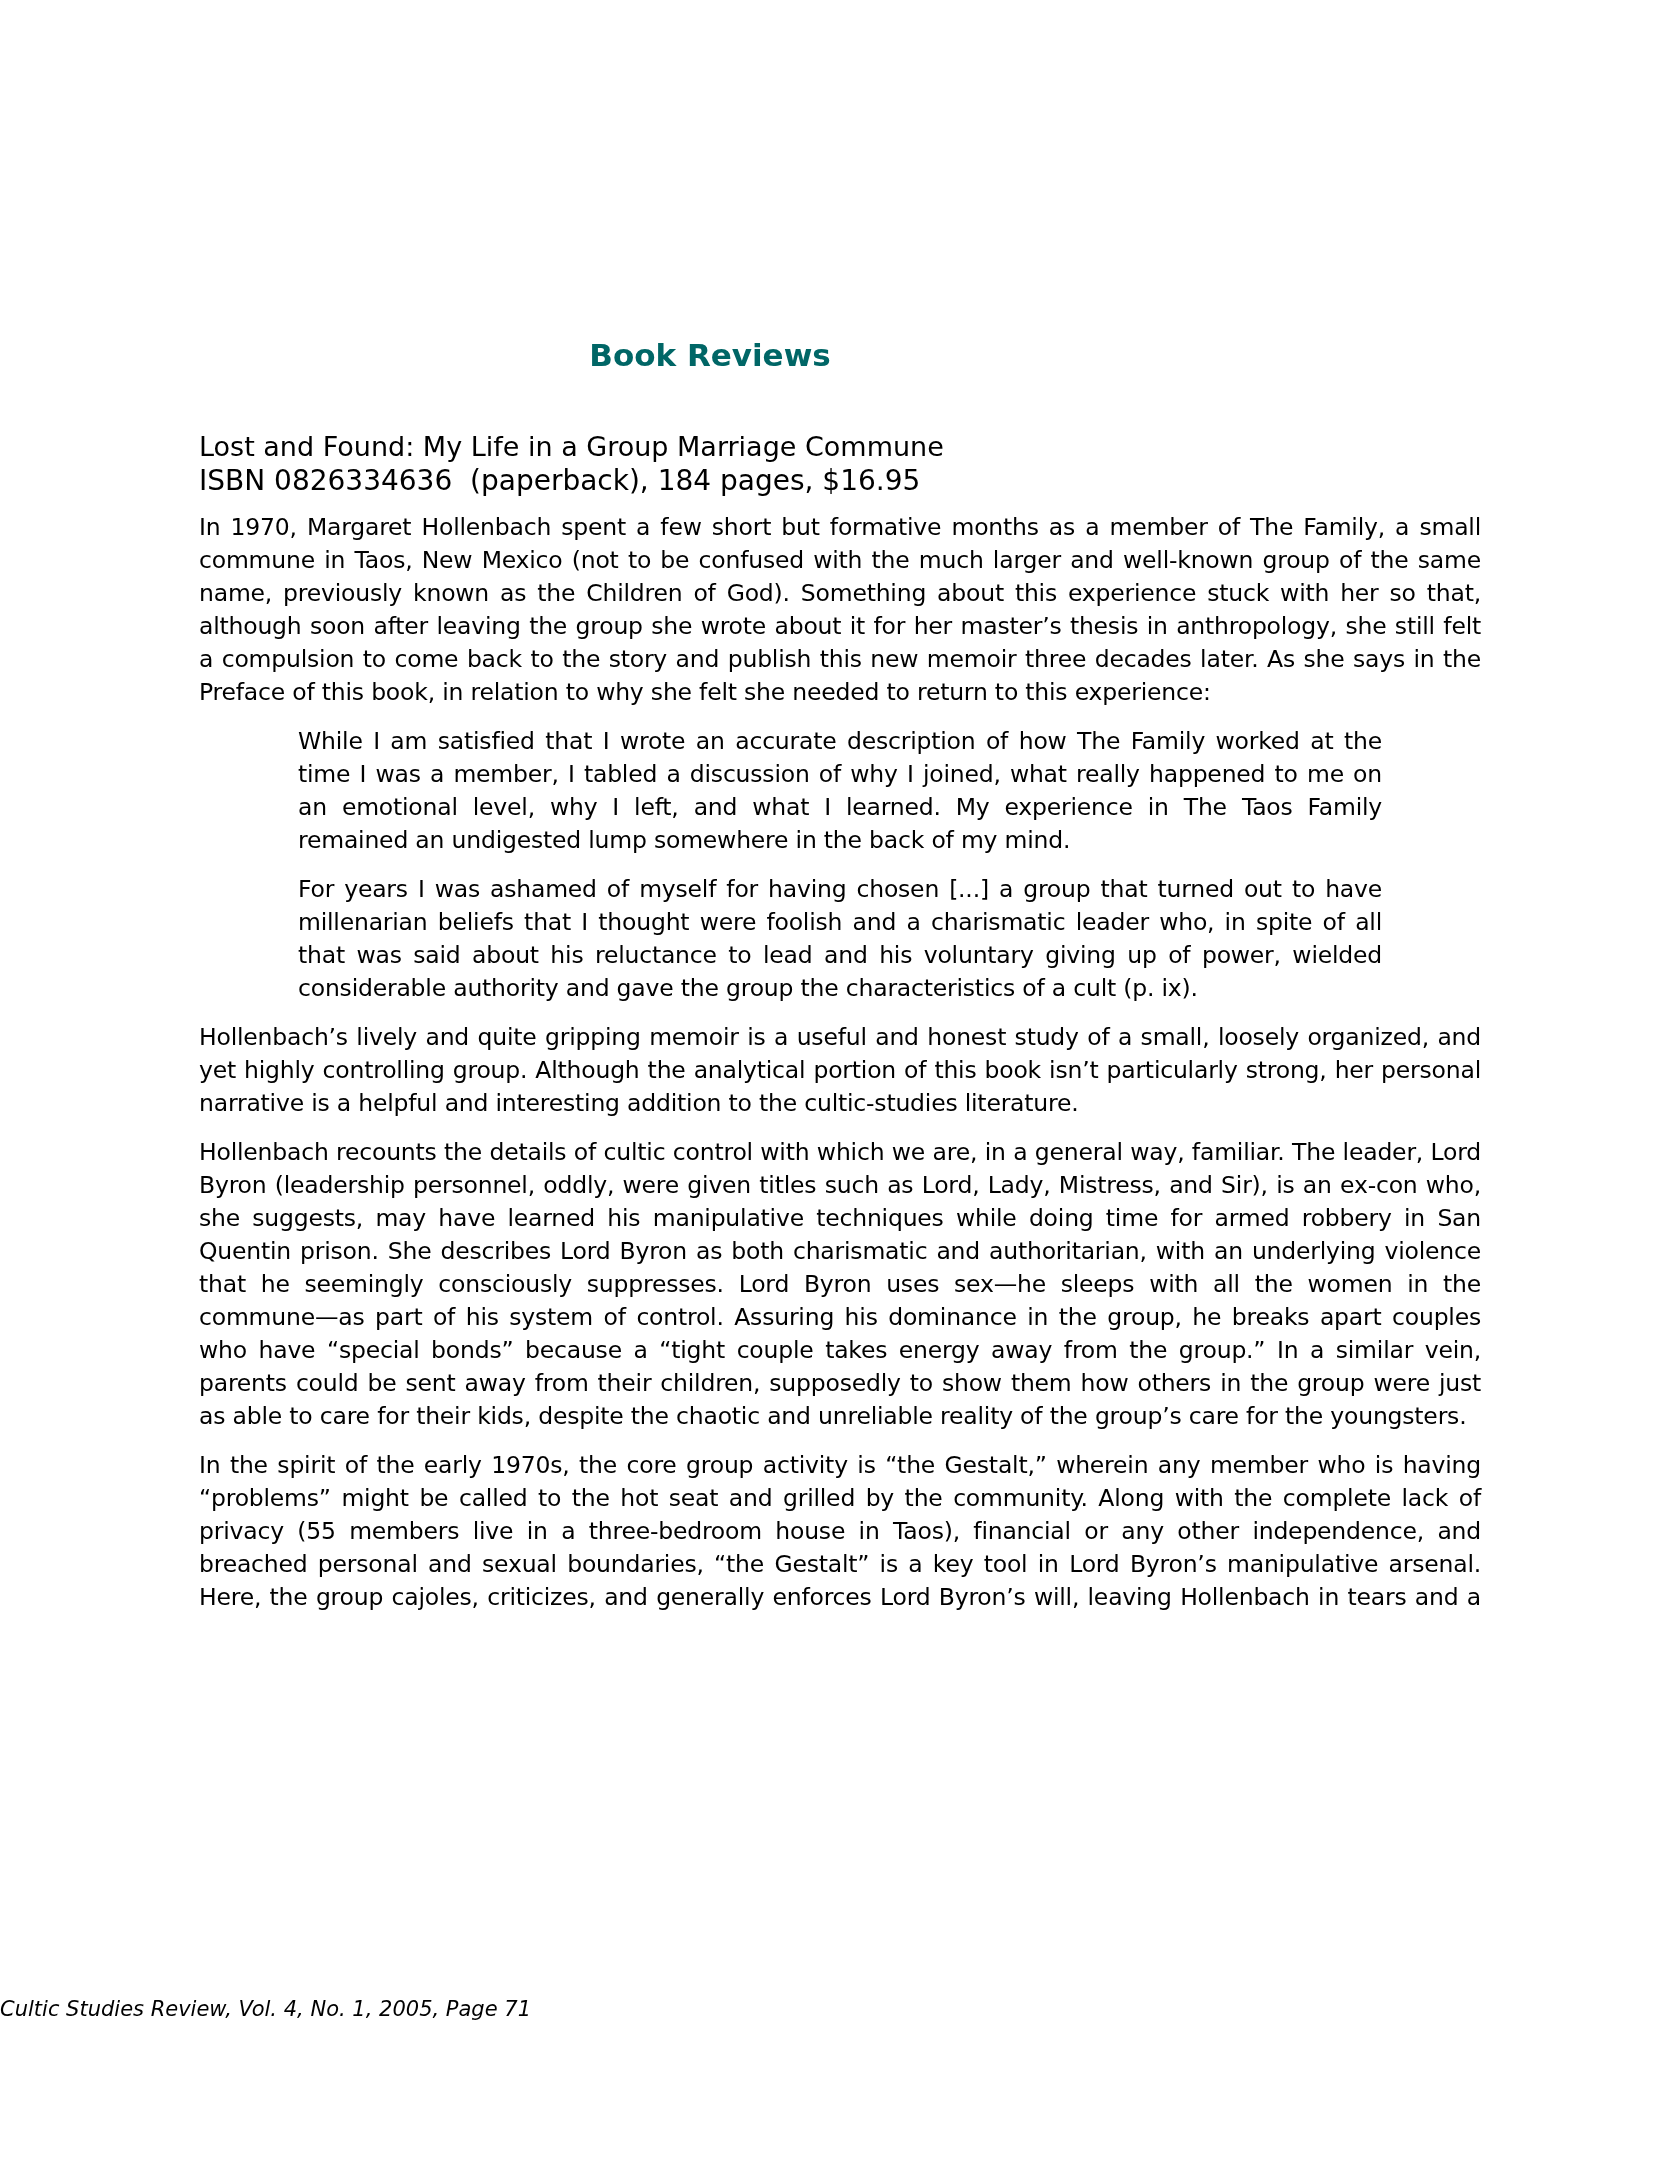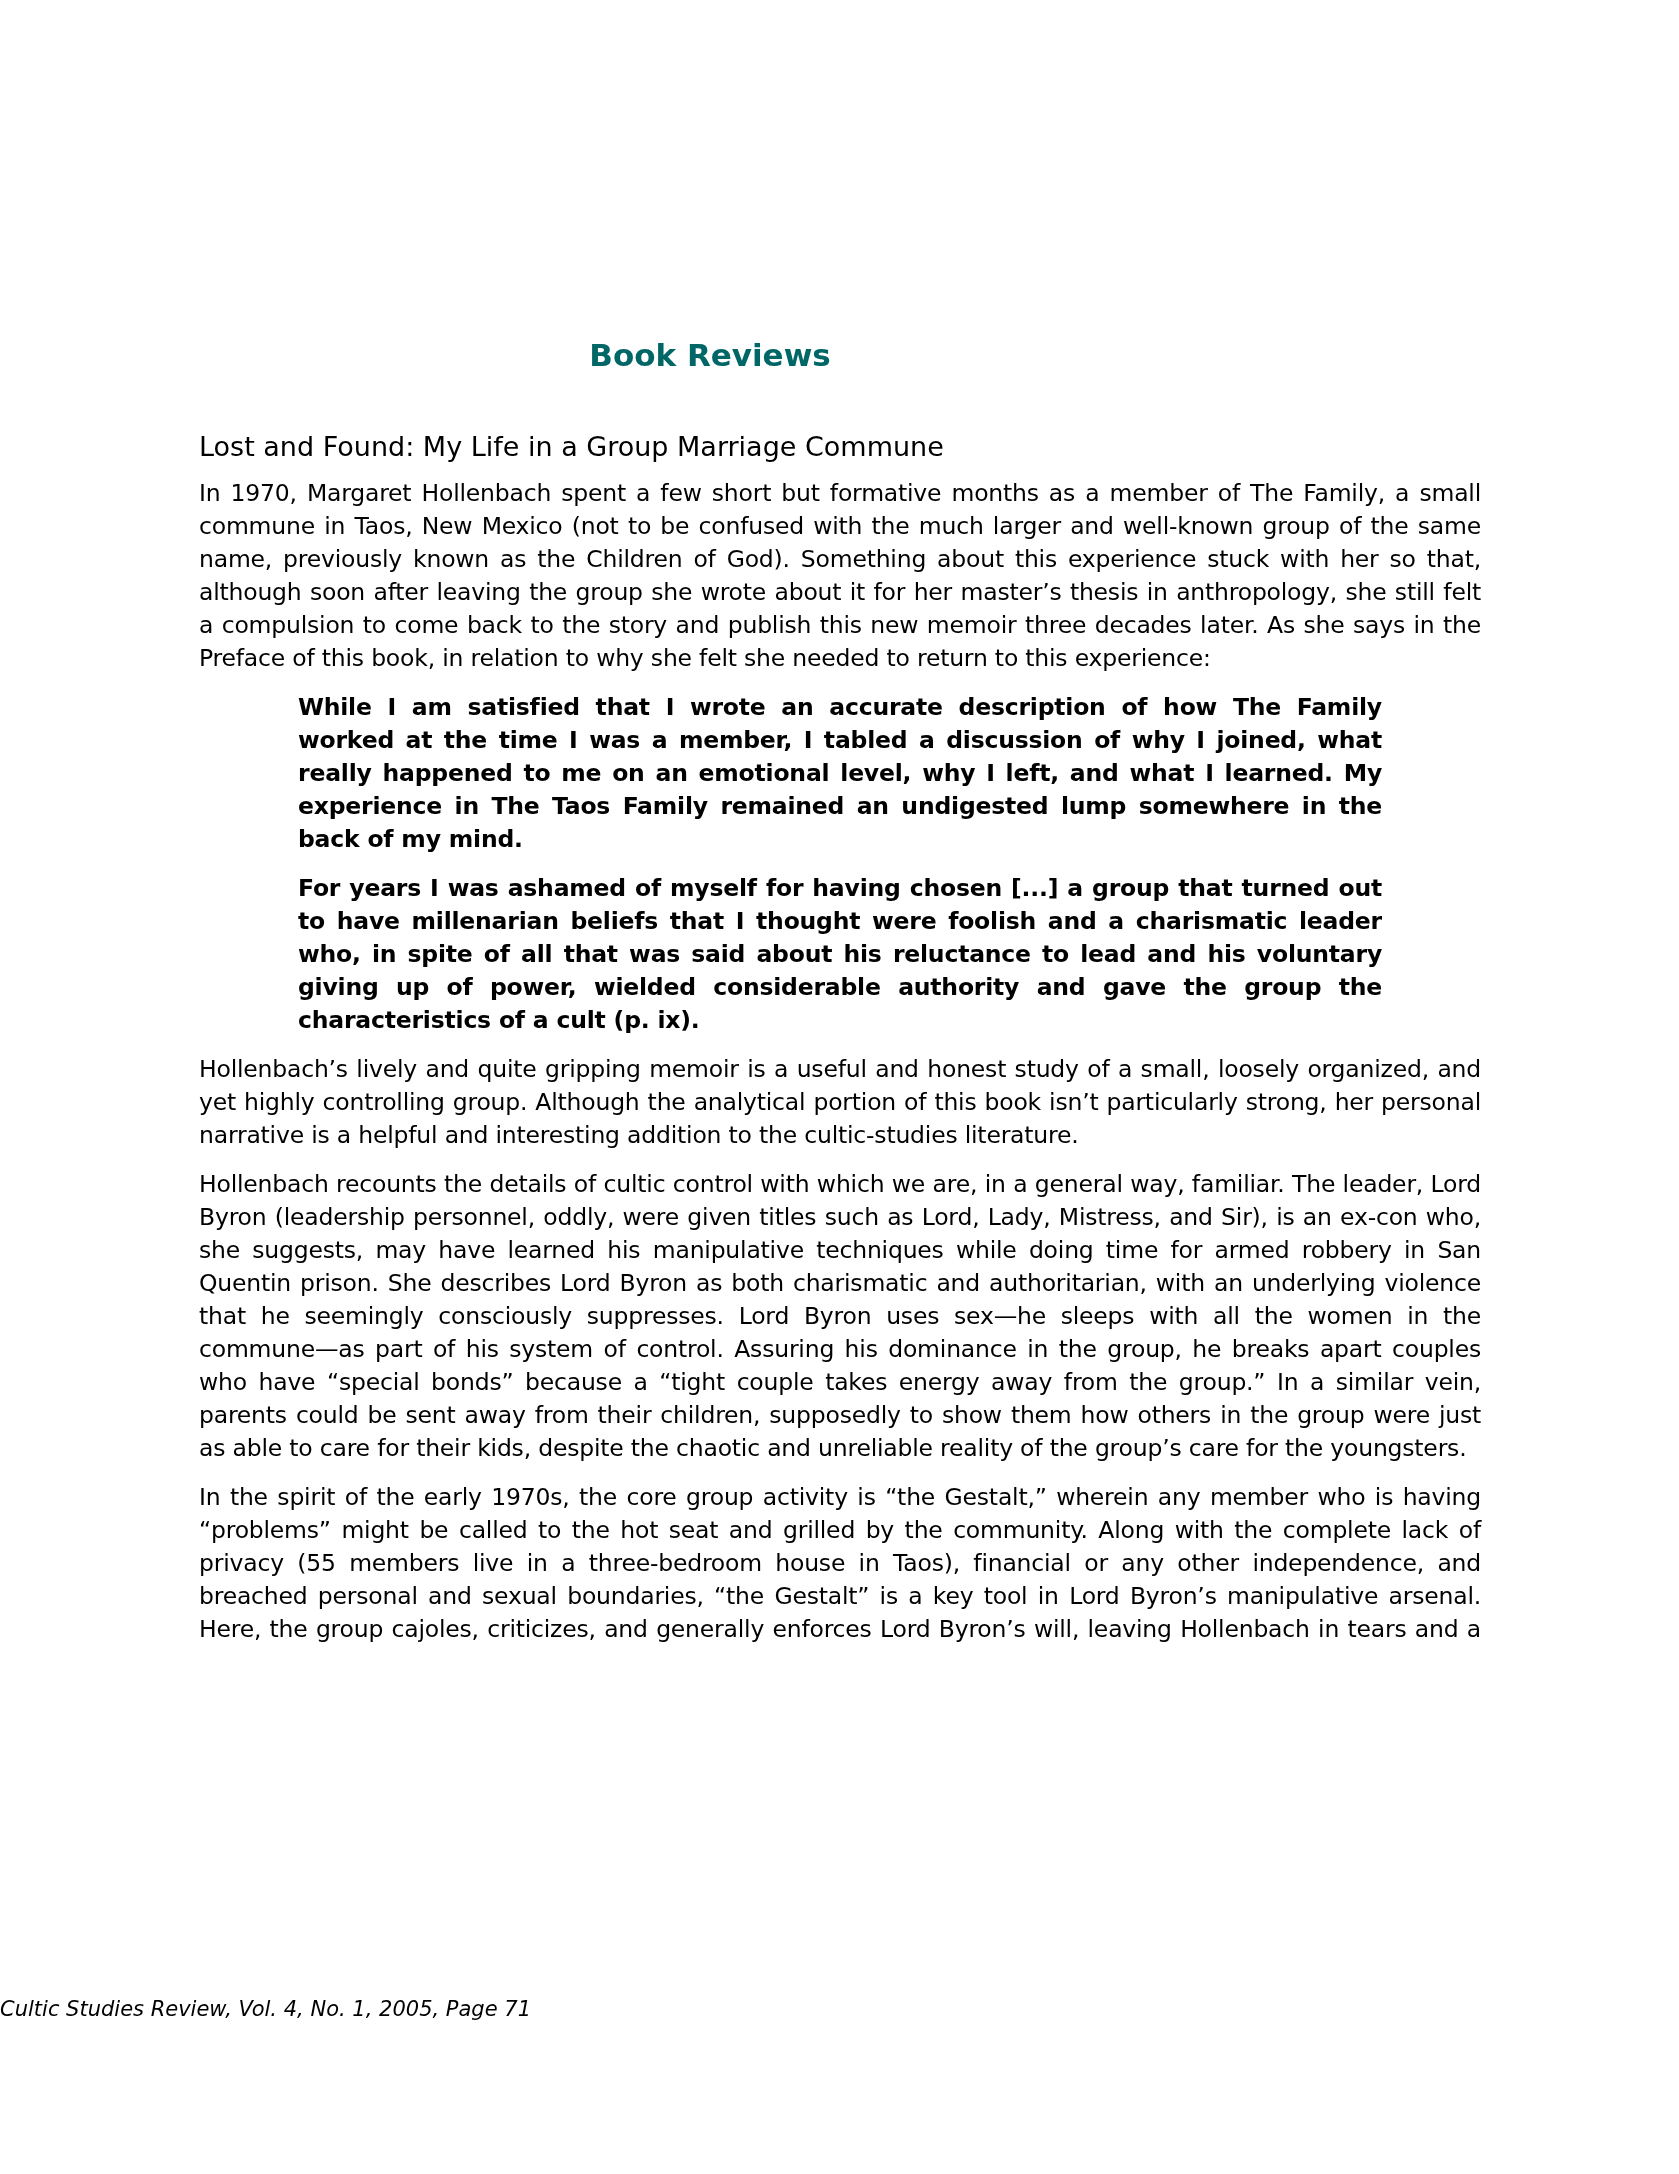--- a/index.html
+++ b/index.html
@@ -57,21 +57,20 @@
     font-size: 23.5px;
     line-height: 33px;
     margin: 13px 0 16px 0;
     text-align: justify;
     letter-spacing: -0.2px;
   }
   blockquote.quote {
     margin: 0 0 8px 99px;
     width: 1084px;
     padding: 0;
-    font-weight: bold;
   }
   blockquote.quote p {
     font-size: 23.5px;
     line-height: 33px;
     margin: 0 0 16px 0;
     text-align: justify;
     letter-spacing: -0.2px;
   }
   .footer {
     position: absolute;
@@ -86,20 +85,21 @@
   }
 </style>
 </head>
 <body>
 
 <div class="page-title">Book Reviews</div>
 
 <div class="content">
   <h2 class="book-title">Lost and Found: My Life in a Group Marriage Commune</h2>
   <div class="citation">
+    <span class="line2" style="white-space: pre;">ISBN 0826334636  (paperback), 184 pages, $16.95</span>
   </div>
 
   <p class="body-para">In 1970, Margaret Hollenbach spent a few short but formative months as a member of The Family, a small commune in Taos, New Mexico (not to be confused with the much larger and well-known group of the same name, previously known as the Children of God). Something about this experience stuck with her so that, although soon after leaving the group she wrote about it for her master’s thesis in anthropology, she still felt a compulsion to come back to the story and publish this new memoir three decades later. As she says in the Preface of this book, in relation to why she felt she needed to return to this experience:</p>
 
   <blockquote class="quote">
     <p>While I am satisfied that I wrote an accurate description of how The Family worked at the time I was a member, I tabled a discussion of why I joined, what really happened to me on an emotional level, why I left, and what I learned. My experience in The Taos Family remained an undigested lump somewhere in the back of my mind.</p>
     <p>For years I was ashamed of myself for having chosen [...] a group that turned out to have millenarian beliefs that I thought were foolish and a charismatic leader who, in spite of all that was said about his reluctance to lead and his voluntary giving up of power, wielded considerable authority and gave the group the characteristics of a cult (p. ix).</p>
   </blockquote>
 
   <p class="body-para">Hollenbach’s lively and quite gripping memoir is a useful and honest study of a small, loosely organized, and yet highly controlling group. Although the analytical portion of this book isn’t particularly strong, her personal narrative is a helpful and interesting addition to the cultic-studies literature.</p>

